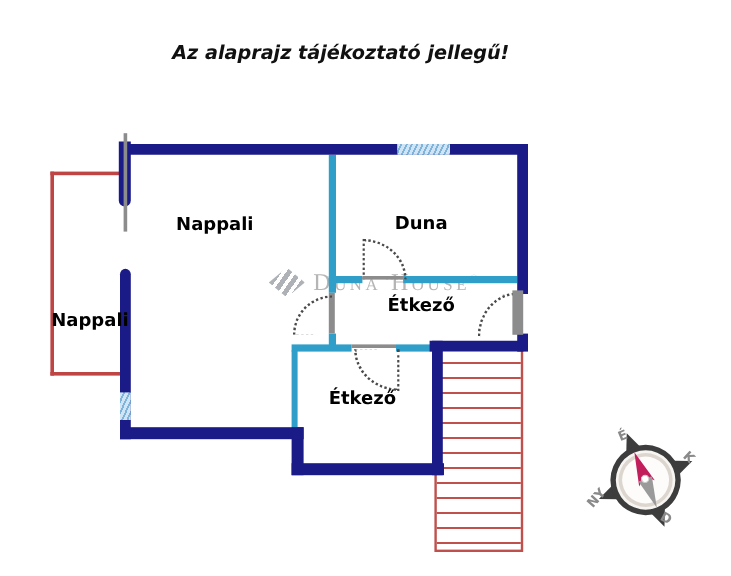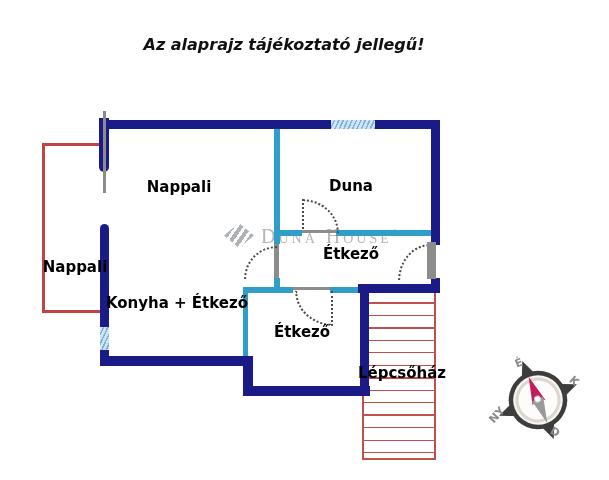--- a/index.html
+++ b/index.html
@@ -92,24 +92,22 @@
   <div class="w" style="left:100px;top:356px;width:153px;height:10px;"></div>
   <div class="w" style="left:100px;top:224px;width:9px;height:142px;border-radius:5px 5px 0 0;"></div>
   <div class="w" style="left:99px;top:118px;width:10px;height:54px;border-radius:0 0 5px 5px;"></div>
 
   <div class="win" style="left:331px;top:120px;width:44px;height:9px;"></div>
   <div class="win" style="left:100px;top:327px;width:9px;height:23px;"></div>
 
   <div class="lbl" style="left:179px;top:187px;">Nappali</div>
   <div class="lbl" style="left:351px;top:186px;">Duna</div>
   <div class="lbl" style="left:75px;top:267px;">Nappali</div>
-  <div class="lbl" style="left:177px;top:303px;">Konyha + Étkező</div>
   <div class="lbl" style="left:351px;top:254px;">Étkező</div>
   <div class="lbl" style="left:302px;top:332px;">Étkező</div>
-  <div class="lbl" style="left:402px;top:373px;">Lépcsőház</div>
 
   <svg class="abs" style="left:486px;top:348px;z-index:5;" width="104" height="104" viewBox="0 0 104 104">
     <g transform="rotate(-22 52 52)">
       <polygon points="46,24 58,24 52,10" fill="#3d3d3d"></polygon>
       <polygon points="46,80 58,80 52,94" fill="#3d3d3d"></polygon>
       <polygon points="80,46 80,58 94,52" fill="#3d3d3d"></polygon>
       <polygon points="24,46 24,58 10,52" fill="#3d3d3d"></polygon>
       <circle cx="52" cy="52" r="27" fill="#f7f5f2" stroke="#3d3d3d" stroke-width="4.5"></circle>
       <circle cx="52" cy="52" r="21" fill="#fdfcfb" stroke="#ddd6cf" stroke-width="3"></circle>
       <polygon points="52,27 45,55 52,49 59,55" fill="#c21e5c"></polygon>

